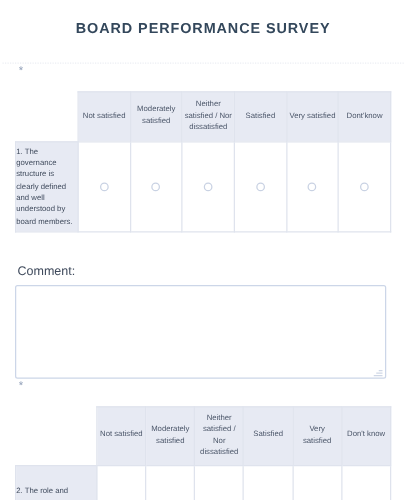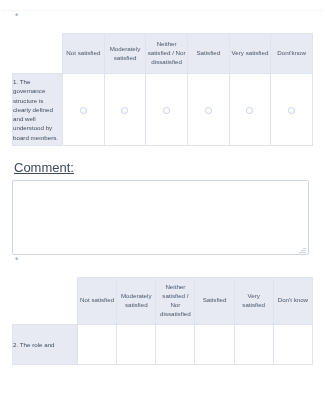--- a/index.html
+++ b/index.html
@@ -108,25 +108,24 @@
     border-radius: 50%;
     background: #ffffff;
     vertical-align: middle;
   }
 
   
   .comment-block {
     padding: 10px 12px 0 12px;
   }
   .comment-label {
-    font-size: 13px;
+    font-size: 10px;
     color: #3f4a5c;
-    margin: 4px 0 5px 2px;
-    font-family: "Liberation Sans", sans-serif;
-    text-decoration: underline;
+    margin: 16px 0 5px 2px;
+    font-family: "Liberation Sans", sans-serif;
   }
   .comment-area {
     position: relative;
     width: 297px;
     height: 75px;
     border: 1px solid #ccd6e8;
     border-radius: 2px;
     background: #ffffff;
   }
   .comment-area textarea {
@@ -165,20 +164,23 @@
   }
   table.matrix2 { }
   table.matrix2 thead th { height: 38px; }
   table.matrix2 td.opt-cell { height: 40px; }
 </style>
 </head>
 <body>
 
 <div class="page">
 
+  <div class="form-header">
+    <h1 class="form-title">BOARD PERFORMANCE SURVEY</h1>
+  </div>
   <div class="header-divider"></div>
 
   <div class="required-row">
     <span class="required-mark">*</span>
   </div>
 
   <div class="matrix-wrap">
     <table class="matrix">
       <thead>
         <tr>

